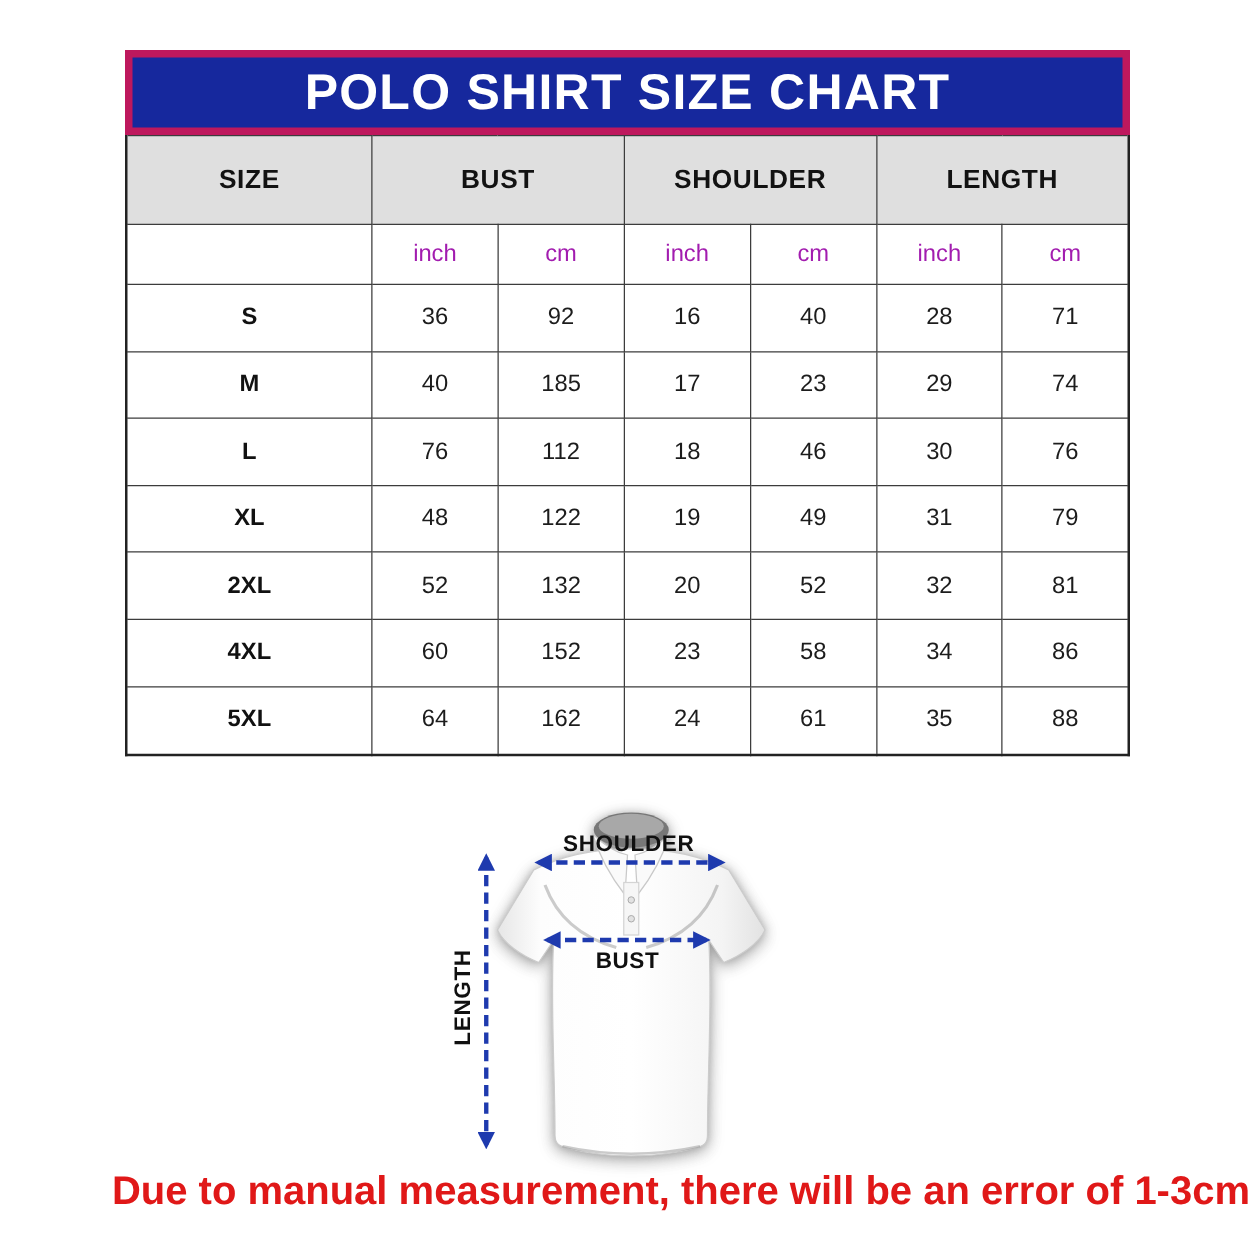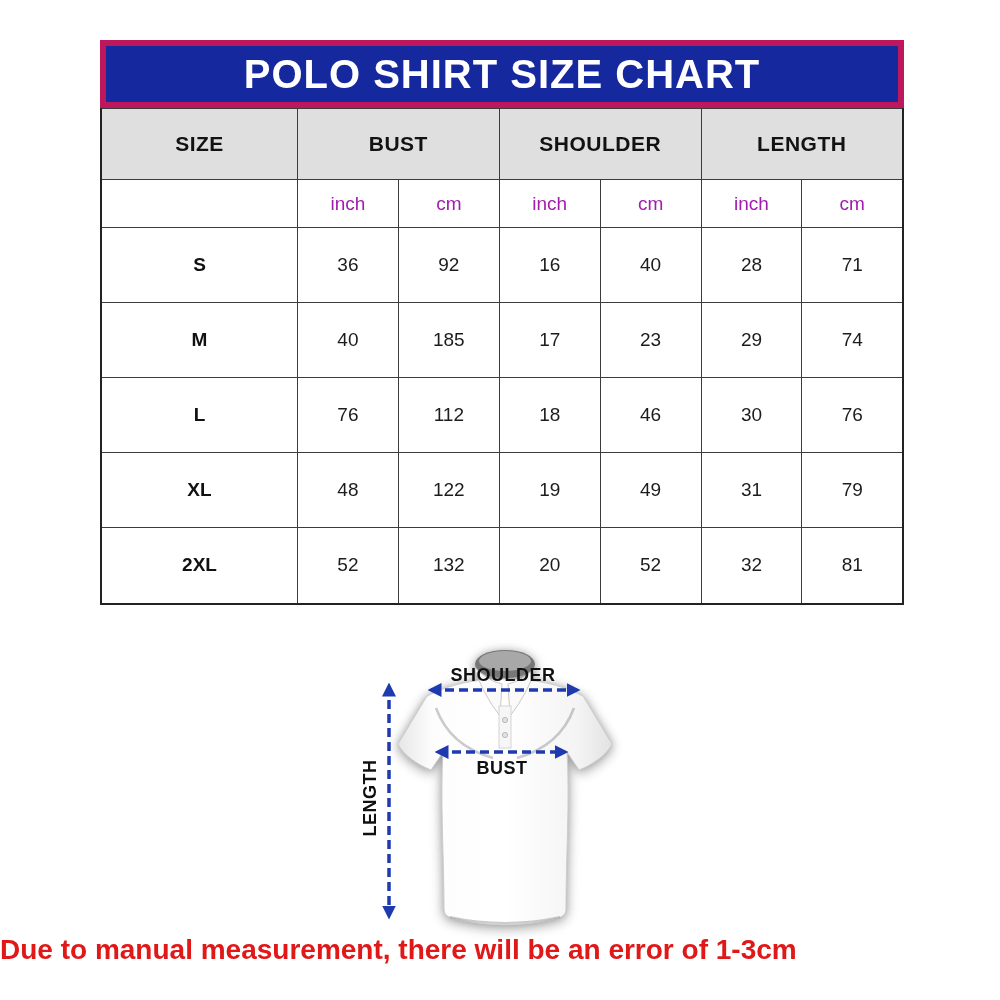--- a/index.html
+++ b/index.html
@@ -17,22 +17,22 @@
                    border:2px solid #222;border-top:none;}
   .size-table th,.size-table td{border:1px solid var(--border);text-align:center;vertical-align:middle;padding:0;}
   .group-row th{background:var(--header-bg);height:70px;font-size:21px;font-weight:bold;letter-spacing:.5px;color:#121212;margin-top:28px;}
   .units-row td{height:47px;font-size:19px;font-weight:normal;color:#a21caf;}
   .data-row td{font-size:19px;font-weight:normal;color:#1c1c1c;}
   .data-row td.sz{font-weight:bold;font-size:19px;color:#111;}
   .diagram{position:absolute;left:350px;top:638px;width:310px;height:310px;}
   .shirt{filter:drop-shadow(0 3px 6px rgba(90,90,90,.45)) drop-shadow(0 0 3px rgba(120,120,120,.35));}
   .dash{stroke:var(--arrow);stroke-width:3.5;stroke-dasharray:9 5;fill:none;}
   .dim-label{font-family:"Liberation Sans",sans-serif;font-weight:bold;font-size:18px;fill:#101010;letter-spacing:.5px;}
-  .footnote{position:absolute;left:0;top:934px;width:1000px;text-align:left;
-            color:var(--footnote-text);font-weight:bold;font-size:28px;}
+  .footnote{position:absolute;left:0;top:934px;width:1000px;text-align:right;
+            color:var(--footnote-text);font-weight:bold;font-size:32px;}
 </style>
 </head>
 <body>
 
 <div class="canvas">
 
   <div class="chart">
     <div class="title-bar">
       <span>POLO SHIRT SIZE CHART</span>
     </div>
@@ -101,20 +101,38 @@
       </tr>
       <tr class="data-row">
         <td class="sz">2XL</td>
         <td>52</td>
         <td>132</td>
         <td>20</td>
         <td>52</td>
         <td>32</td>
         <td>81</td>
       </tr>
+      <tr class="data-row">
+        <td class="sz">4XL</td>
+        <td>60</td>
+        <td>152</td>
+        <td>23</td>
+        <td>58</td>
+        <td>34</td>
+        <td>86</td>
+      </tr>
+      <tr class="data-row">
+        <td class="sz">5XL</td>
+        <td>64</td>
+        <td>162</td>
+        <td>24</td>
+        <td>61</td>
+        <td>35</td>
+        <td>88</td>
+      </tr>
     </tbody>
       </table>
   </div>
 
   <svg class="diagram" viewBox="0 0 310 310" xmlns="http://www.w3.org/2000/svg">
     <defs>
       <linearGradient id="shirtShade" x1="0" y1="0" x2="1" y2="0">
         <stop offset="0" stop-color="#e6e6e6"></stop>
         <stop offset="0.16" stop-color="#fdfdfd"></stop>
         <stop offset="0.5" stop-color="#ffffff"></stop>

